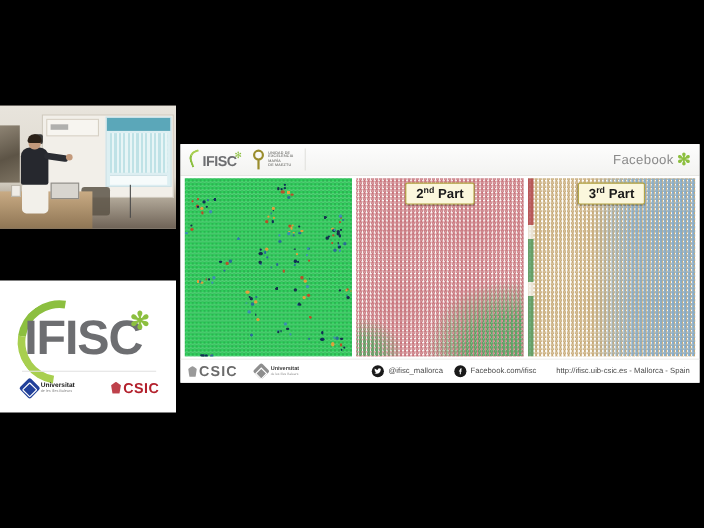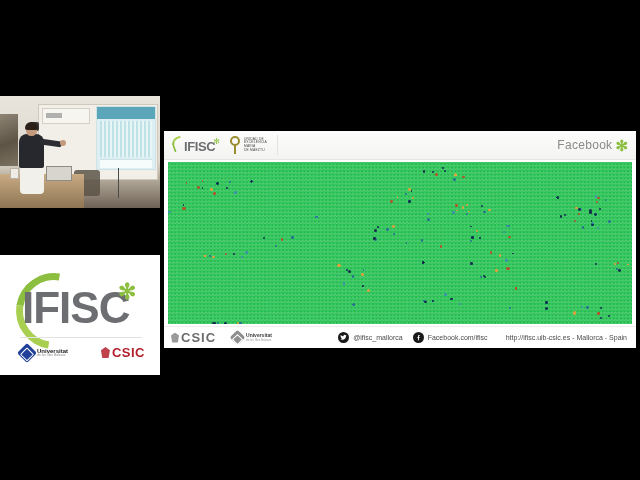--- a/index.html
+++ b/index.html
@@ -360,21 +360,31 @@
           <div class="speck" style="width: 1.85693px; height: 1.85693px; left: 7.22747%; top: 15.2623%; background: rgb(15, 47, 85);"></div>
           <div class="speck" style="width: 2.85253px; height: 2.85253px; left: 69.0292%; top: 28.7881%; background: rgb(226, 160, 60);"></div>
           <div class="speck" style="width: 2.56492px; height: 2.56492px; left: 67.4432%; top: 26.4838%; background: rgb(15, 47, 85);"></div>
           <div class="speck" style="width: 2.26738px; height: 2.26738px; left: 64.2604%; top: 31.4569%; background: rgb(42, 111, 150);"></div>
           <div class="speck" style="width: 1.80376px; height: 1.80376px; left: 62.1449%; top: 29.3542%; background: rgb(226, 160, 60);"></div>
           <div class="speck" style="width: 2.20855px; height: 2.20855px; left: 63.2785%; top: 27.4201%; background: rgb(226, 160, 60);"></div>
           <div class="speck" style="width: 1.80144px; height: 1.80144px; left: 64.6482%; top: 30.0279%; background: rgb(226, 160, 60);"></div>
           <div class="speck" style="width: 2.25481px; height: 2.25481px; left: 67.9669%; top: 30.1815%; background: rgb(42, 111, 150);"></div>
         </div>
 
-
+      <div class="panel p2">
+        <div class="p2-green"></div>
+        <div class="p2-green2"></div>
+        <div class="plabel"><span>2</span><sup>nd</sup> <span>Part</span></div>
+      </div>
+
+      <div class="panel p3">
+        <div class="p3-blue"></div>
+        <div class="p3-edge"></div>
+        <div class="plabel"><span>3</span><sup>rd</sup> <span>Part</span></div>
+      </div>
 
     </div>
 
     <div class="sl-foot">
       <div class="ft-csic">
         <div class="ft-csic-m"></div>
         <div class="ft-csic-t">CSIC</div>
       </div>
       <div class="ft-uib">
         <div class="ft-uib-d"></div>

